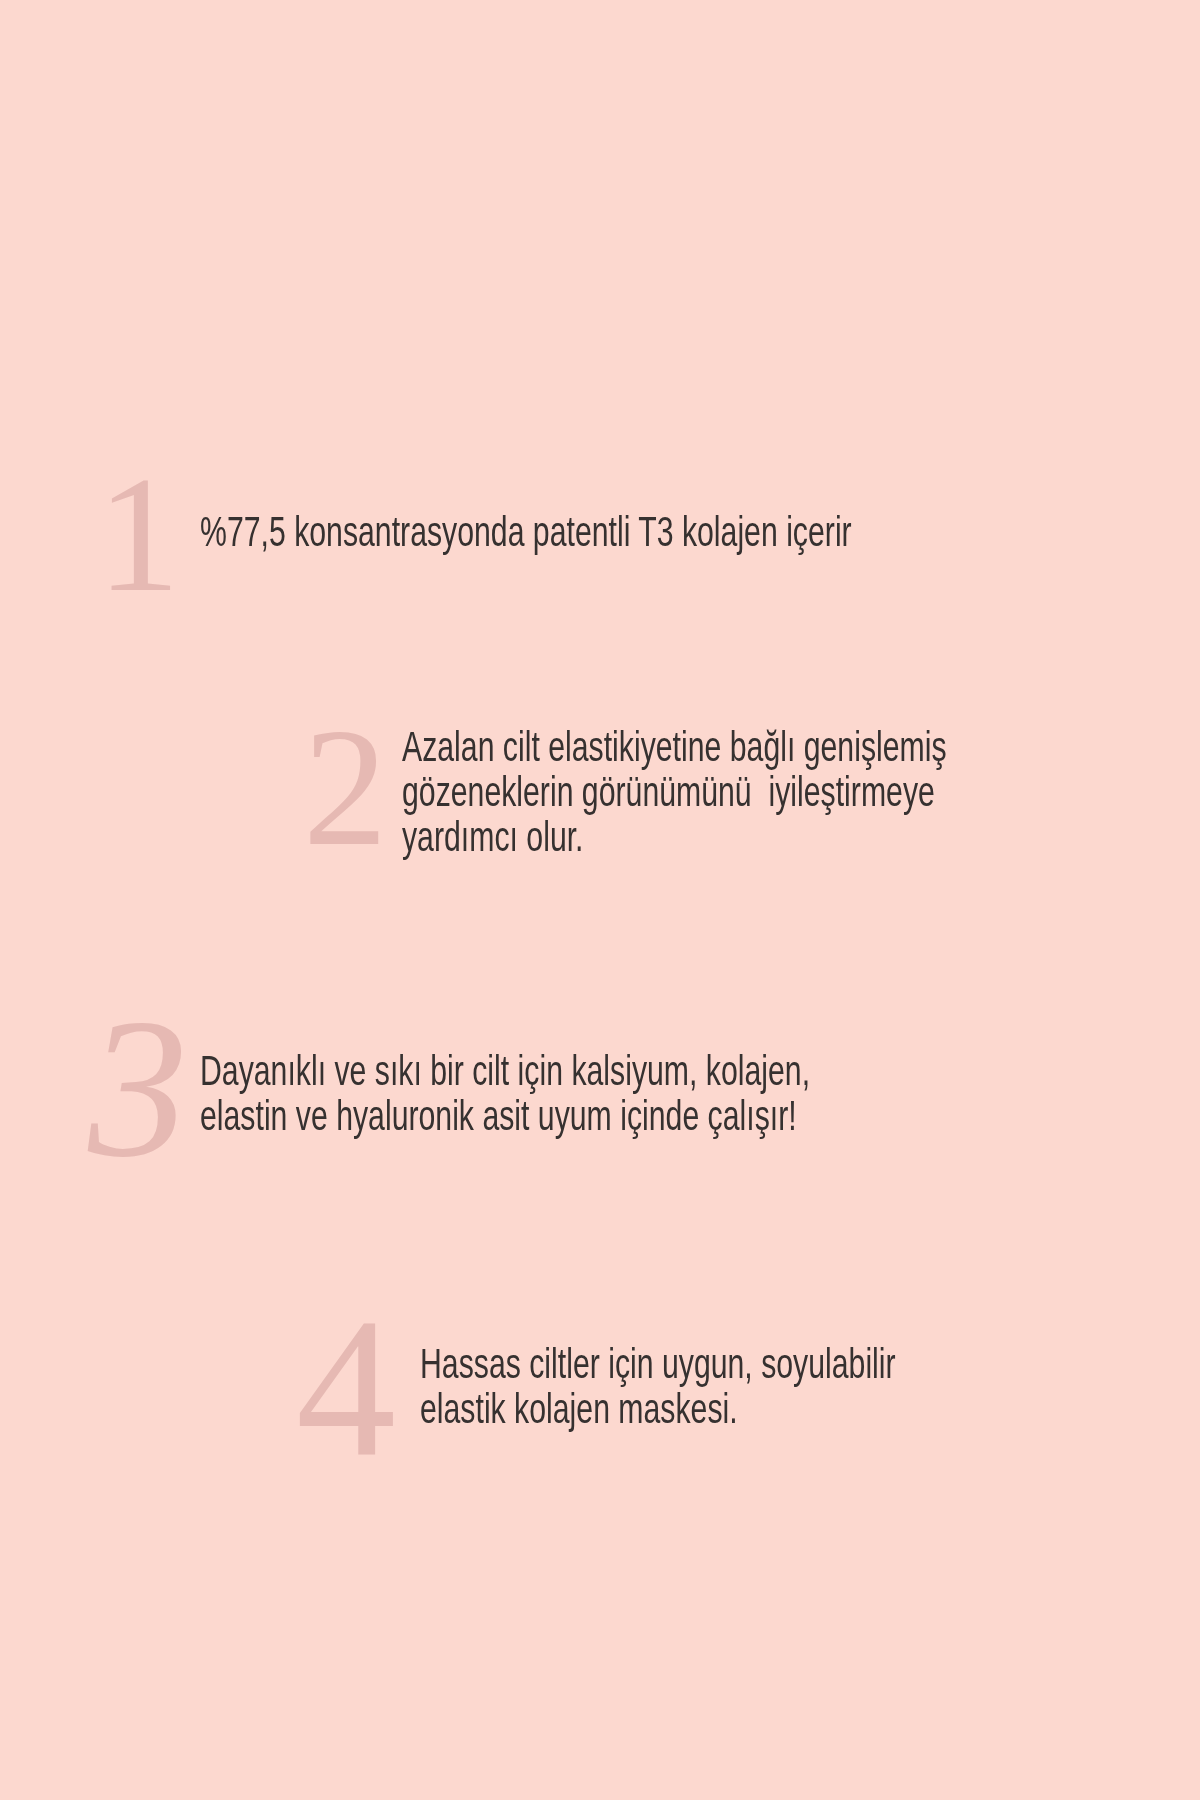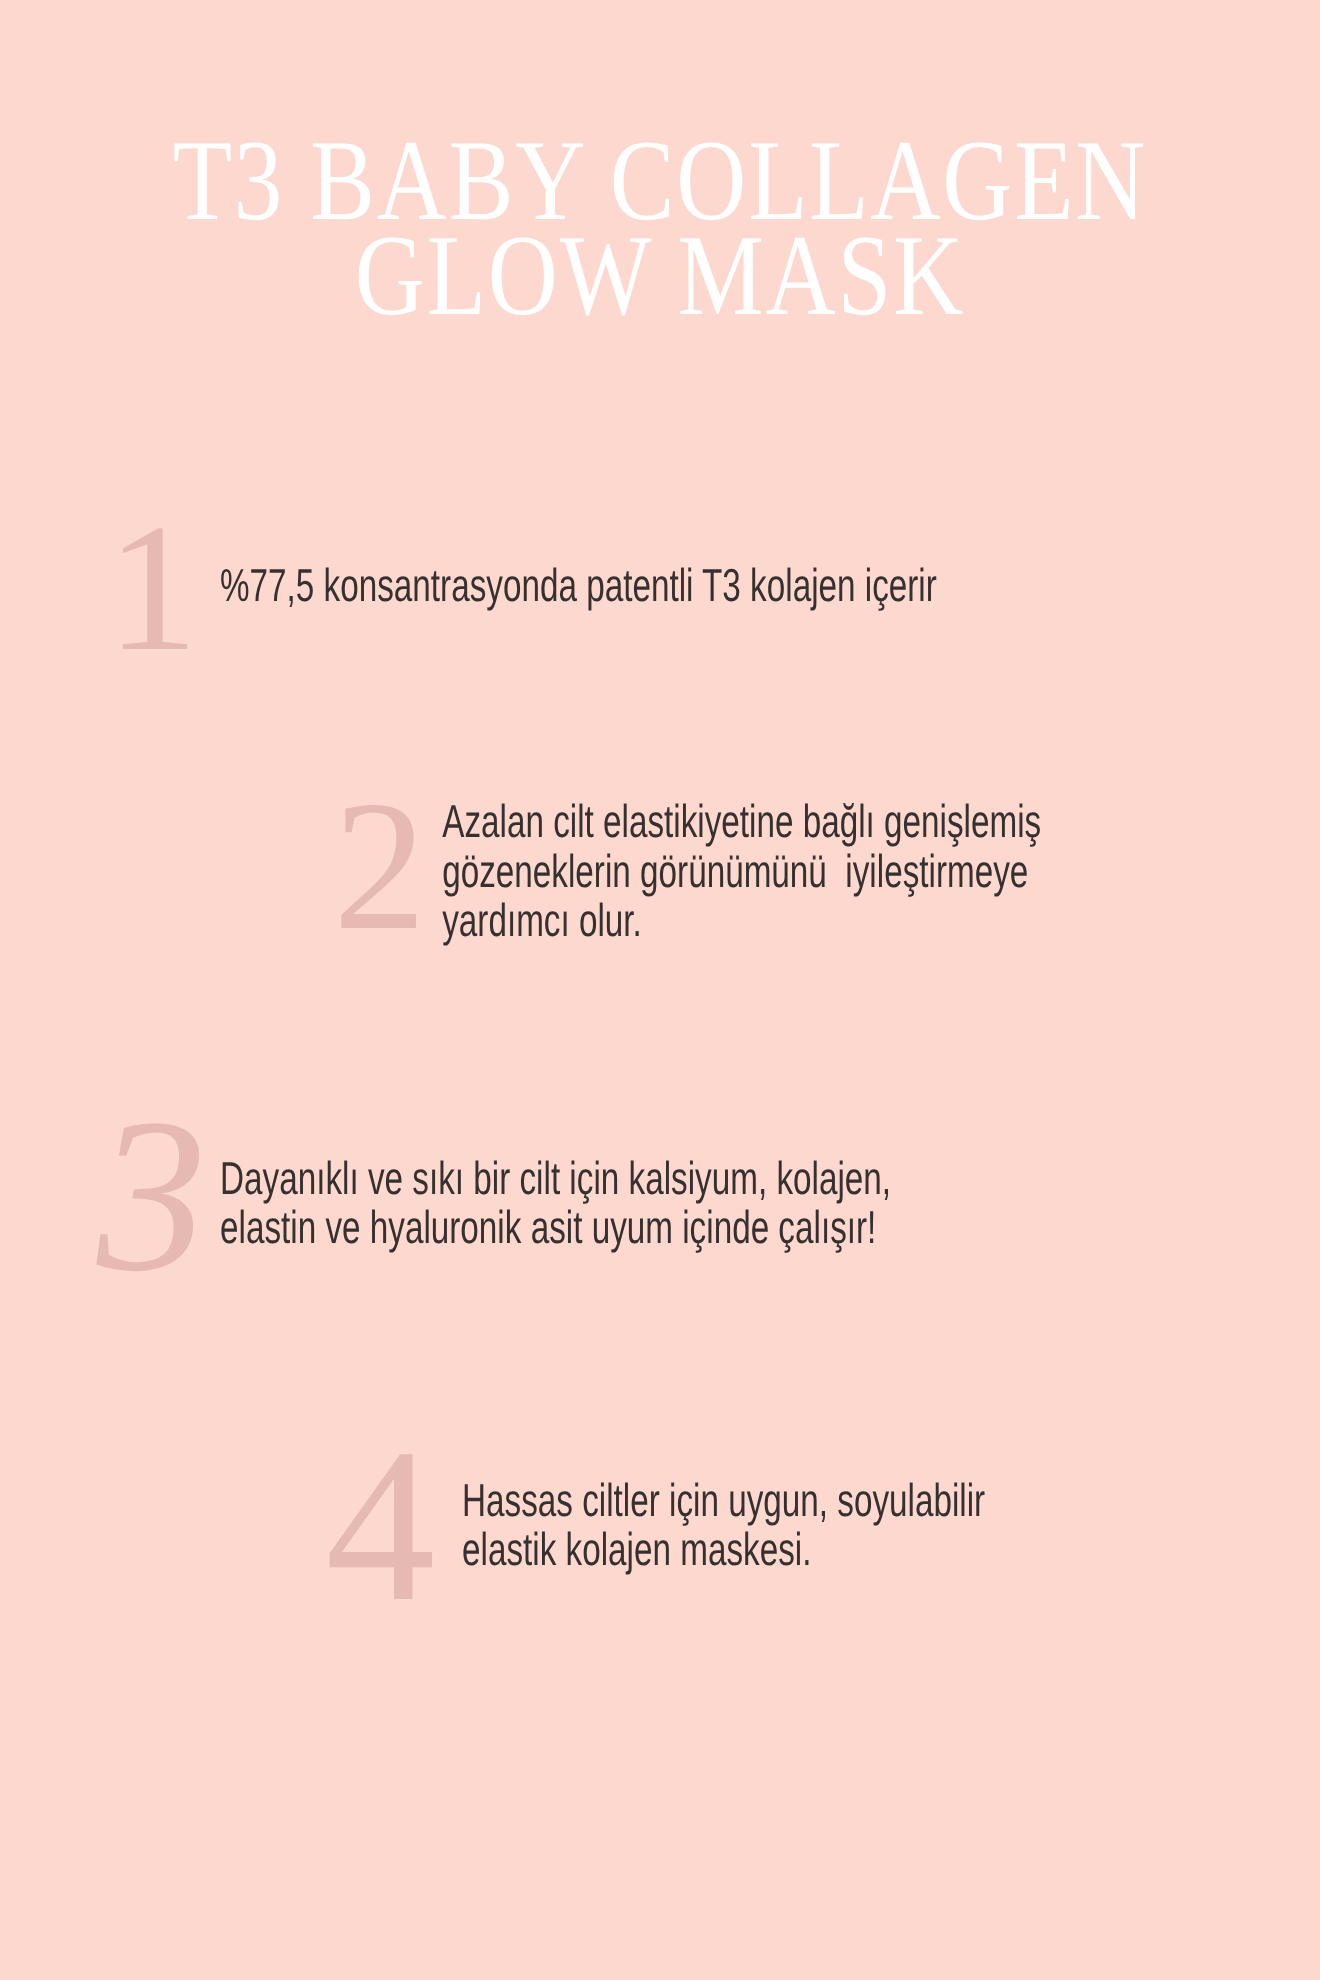--- a/index.html
+++ b/index.html
@@ -61,24 +61,20 @@
   .text-1 { left: 200px; top: 509px;  }
   .text-2 { left: 402px; top: 724px;  }
   .text-3 { left: 200px; top: 1048px; }
   .text-4 { left: 420px; top: 1341px; }
 </style>
 </head>
 <body>
 
 <div class="poster">
 
-  <div class="title">
-    <div class="title-line">T3 BABY COLLAGEN</div>
-    <div class="title-line">GLOW MASK</div>
-  </div>
 
   <div class="numeral numeral-1">1</div>
   <div class="item-text text-1">
     <div class="line">%77,5 konsantrasyonda patentli T3 kolajen içerir</div>
   </div>
 
   <div class="numeral numeral-2">2</div>
   <div class="item-text text-2">
     <div class="line">Azalan cilt elastikiyetine bağlı genişlemiş</div>
     <div class="line">gözeneklerin görünümünü  iyileştirmeye</div>

